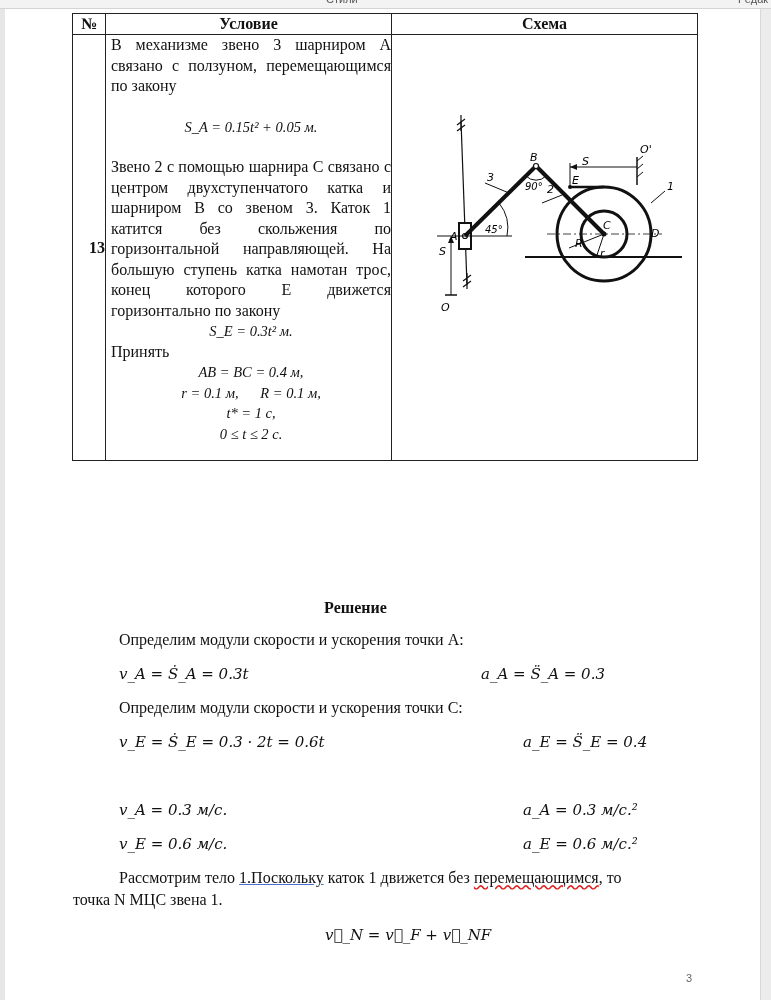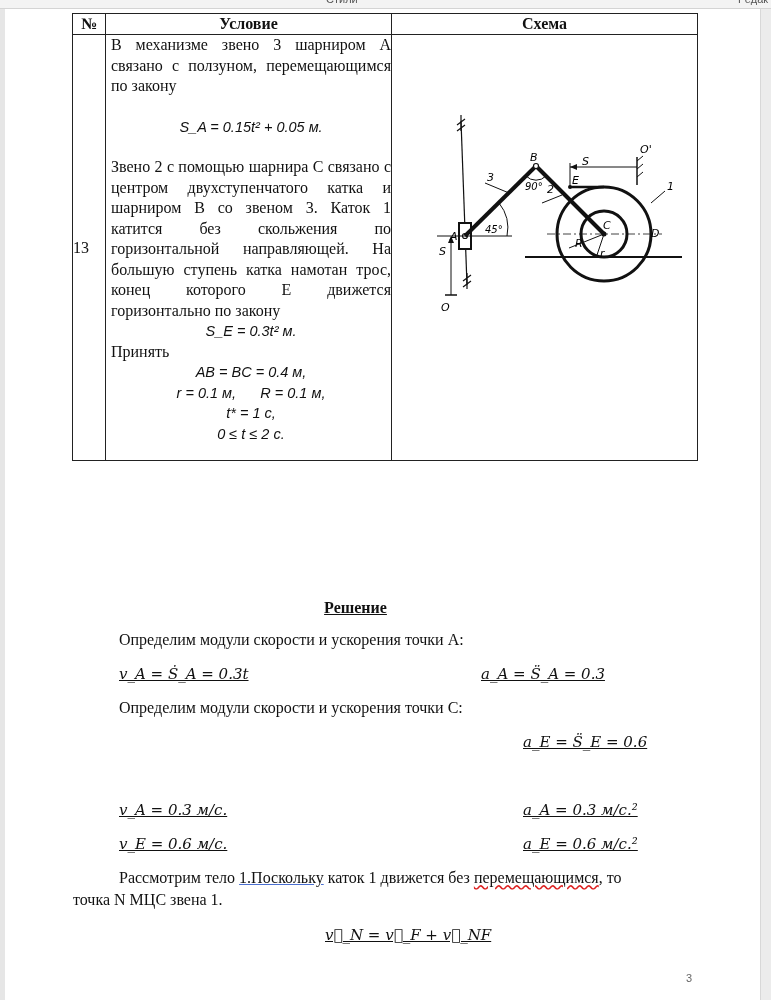--- a/index.html
+++ b/index.html
@@ -5,29 +5,29 @@
   html, body { margin:0; padding:0; }
   body { width:771px; height:1000px; background:#e6e6e6; position:relative; overflow:hidden;
          font-family:"Liberation Serif", serif; color:#111; }
   .ribbon { position:absolute; left:0; top:0; width:771px; height:8px; background:#f3f3f3; border-bottom:1px solid #d4d4d4; overflow:hidden; }
   .ribbon .lbl { position:absolute; top:-7px; font-family:"Liberation Sans", sans-serif; font-size:11px; color:#555; }
   .page { position:absolute; left:5px; top:9px; width:755px; height:991px; background:#fff; }
   .scrollbar { position:absolute; right:0; top:9px; width:10px; height:991px; background:#ececec; border-left:1px solid #d8d8d8; }
   table.task { position:absolute; left:67px; top:4px; width:626px; border-collapse:collapse; font-size:16px; }
   table.task td, table.task th { border:1px solid #222; vertical-align:top; padding:0; }
   table.task th { font-weight:bold; height:20px; text-align:center; font-size:16px; line-height:20px; }
-  .numcell { width:32px; text-align:left; vertical-align:middle !important; font-weight:normal; }
+  .numcell { width:32px; text-align:right; vertical-align:middle !important; font-weight:bold; }
   .condcell { width:280px; padding:0 0 0 5px !important; }
   .schemecell { position:relative; }
   .cond p { margin:0; line-height:20.5px; text-align:justify; }
-  .cond .eq { text-align:center; font-style:italic; font-family:Liberation Sans, sans-serif; font-size:14.5px; line-height:20.5px; }
+  .cond .eq { text-align:center; font-style:italic; font-family:Liberation Serif, serif; font-size:14.5px; line-height:20.5px; }
   .cond .gap { height:20px; }
-  .heading { position:absolute; top:590px; left:0; width:701px; text-align:center; font-weight:bold; font-size:16px;text-decoration:underline; }
+  .heading { position:absolute; top:590px; left:0; width:701px; text-align:center; font-weight:bold; font-size:16px; }
   .line { position:absolute; font-size:16px; white-space:nowrap; }
-  .math { font-family:"DejaVu Serif", serif; font-style:italic; font-size:15px;text-decoration:underline; }
+  .math { font-family:"DejaVu Serif", serif; font-style:italic; font-size:15px; }
   .pagenum { position:absolute; right:68px; top:963px; font-family:"Liberation Sans", sans-serif; font-size:11px; color:#666; }
   .under-blue { text-decoration:underline; text-decoration-color:#4a6fd0;margin-top:12px; }
   .under-red { text-decoration:underline wavy #d22; }
 </style>
 </head>
 <body>
 
 <div class="ribbon">
   <span class="lbl" style="left:326px">Стили</span>
   <span class="lbl" style="left:738px">Редак</span>
@@ -123,21 +123,22 @@
   </tbody>
     </table>
 
   <div class="heading">Решение</div>
 
   <div class="line" style="left:114px;top:622px">Определим модули скорости и ускорения точки А:</div>
   <div class="line math" style="left:114px;top:656px">v_A = Ṡ_A = 0.3t</div>
   <div class="line math" style="left:476px;top:656px">a_A = S̈_A = 0.3</div>
 
   <div class="line" style="left:114px;top:690px">Определим модули скорости и ускорения точки С:</div>
-  <div class="line math" style="left:518px;top:724px">a_E = S̈_E = 0.6</div>
+  <div class="line math" style="left:114px;top:724px">v_E = Ṡ_E = 0.3 · 2t = 0.6t</div>
+  <div class="line math" style="left:518px;top:724px">a_E = S̈_E = 0.4</div>
 
 
   <div class="line math" style="left:114px;top:792px">v_A = 0.3 м/с.</div>
   <div class="line math" style="left:518px;top:792px">a_A = 0.3 м/с.²</div>
   <div class="line math" style="left:114px;top:826px">v_E = 0.6 м/с.</div>
   <div class="line math" style="left:518px;top:826px">a_E = 0.6 м/с.²</div>
 
   <div class="line" style="left:114px;top:860px">
     <span>Рассмотрим тело </span><span class="under-blue">1.Поскольку</span><span> каток 1 движется без </span><span class="under-red">перемещающимся</span><span>, то</span>
   </div>

